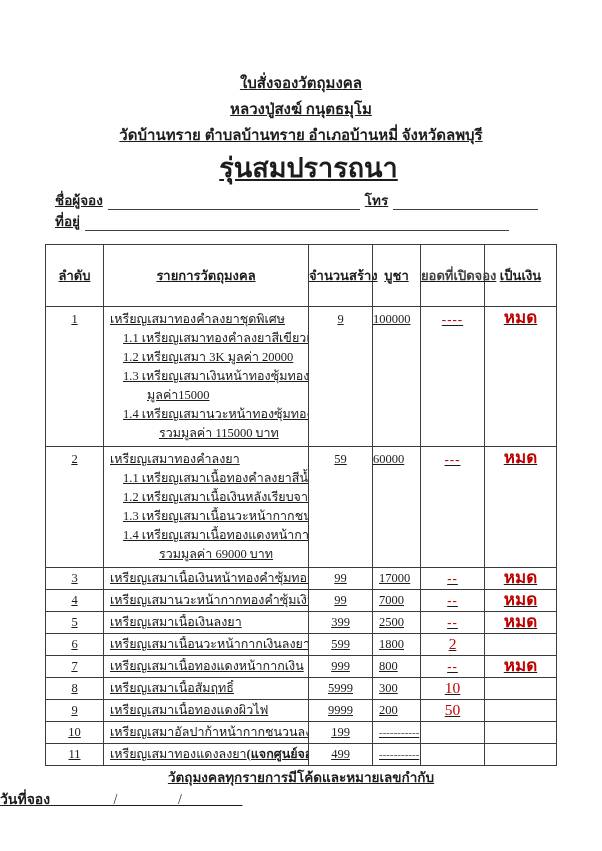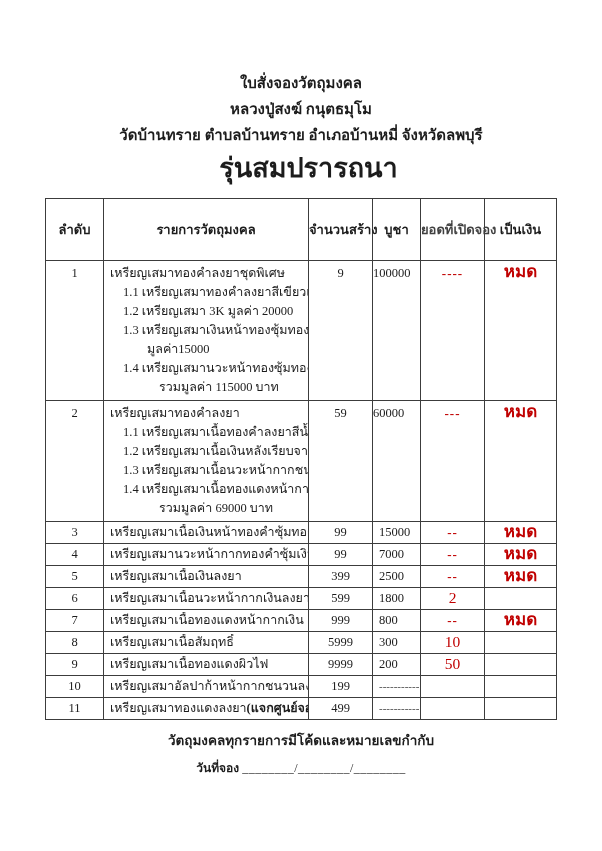--- a/index.html
+++ b/index.html
@@ -1,21 +1,21 @@
 <!DOCTYPE html>
 <html><head>
 <meta charset="utf-8">
 <style>
   html,body{margin:0;padding:0;}
   body{
     width:602px;height:851px;background:#ffffff;color:#1c1c1c;
     font-family:"Liberation Serif","DejaVu Serif",serif;
     position:relative;overflow:hidden;
   }
-  .page{padding-top:70px;}
+  .page{padding-top:70px;text-decoration:underline;}
   .hline{text-align:center;font-weight:bold;font-size:15px;line-height:26px;}
   .edition{text-align:center;font-weight:bold;font-size:27px;line-height:34px;margin-top:3px;padding-left:15px;}
   .form-area{margin-top:6px;}
   .formline{display:flex;align-items:flex-end;font-weight:bold;font-size:13.5px;line-height:19px;}
   .formline.l1{margin:0 59px 2px 55px;}
   .formline.l2{margin:0 88px 0 55px;}
   .fill{border-bottom:1px solid #3f3f3f;height:15px;margin:0 5px;}
   .fill.name{flex:1.74;}
   .fill.phone{flex:1;}
   .fill.addr{flex:1;}
@@ -33,34 +33,46 @@
   .indent-3{padding-left:55px;}
   .cell-qty{text-align:center;}
   .cell-price{text-align:left;padding-left:6px;}
   .cell-price.gray-dash{font-size:11px;color:#444;letter-spacing:0;}
   .cell-booked{text-align:center;color:#c00000;}
   .cell-booked.dash{font-weight:bold;letter-spacing:1px;font-size:13px;}
   .cell-booked.number{font-size:15.5px;line-height:16px;}
   .cell-amount{text-align:center;}
   .cell-amount.sold{color:#c00000;font-weight:bold;font-size:17px;line-height:16px;}
   .total-cell{text-align:center;font-weight:bold;font-size:13.5px;padding:4px 0;}
-  .note{text-align:center;font-weight:bold;font-size:13.5px;margin-top:9px;}
-  .dateline{text-align:center;font-weight:bold;font-size:12px;margin-top:7px;}
+  .note{text-align:center;font-weight:bold;font-size:13.5px;}
+  .dateline{font-weight:bold;font-size:14px;margin-top:0;}
   .dateline .blank{font-weight:normal;letter-spacing:0.5px;}
 </style>
 </head>
 <body>
 
 <div class="page">
 
   <div class="hline">ใบสั่งจองวัตถุมงคล</div>
   <div class="hline">หลวงปู่สงฆ์ กนุตธมุโม</div>
   <div class="hline">วัดบ้านทราย ตำบลบ้านทราย อำเภอบ้านหมี่ จังหวัดลพบุรี</div>
   <div class="edition">รุ่นสมปรารถนา</div>
 
+  <div class="form-area">
+    <div class="formline l1">
+      <span>ชื่อผู้จอง</span>
+      <span class="fill name"></span>
+      <span>โทร</span>
+      <span class="fill phone"></span>
+    </div>
+    <div class="formline l2">
+      <span>ที่อยู่</span>
+      <span class="fill addr"></span>
+    </div>
+  </div>
 
   <table>
     <colgroup>
       <col style="width:58px">
         <col style="width:205px">
         <col style="width:64px">
       <col style="width:48px">
         <col style="width:64px">
         <col style="width:72px">
     </colgroup>
@@ -105,21 +117,21 @@
           <td class="cell-price">60000</td>
           <td class="cell-booked dash">---</td>
           <td class="cell-amount sold">หมด</td>
         </tr>
         <tr>
           <td class="cell-no">3</td>
           <td class="cell-item">
             <div class="item-line indent-0">เหรียญเสมาเนื้อเงินหน้าทองคำซุ้มทองลงยา</div>
           </td>
           <td class="cell-qty">99</td>
-          <td class="cell-price">15000</td>
+          <td class="cell-price">17000</td>
           <td class="cell-booked dash">--</td>
           <td class="cell-amount sold">หมด</td>
         </tr>
         <tr>
           <td class="cell-no">4</td>
           <td class="cell-item">
             <div class="item-line indent-0">เหรียญเสมานวะหน้ากากทองคำซุ้มเงินลงยา</div>
           </td>
           <td class="cell-qty">99</td>
           <td class="cell-price">7000</td>

